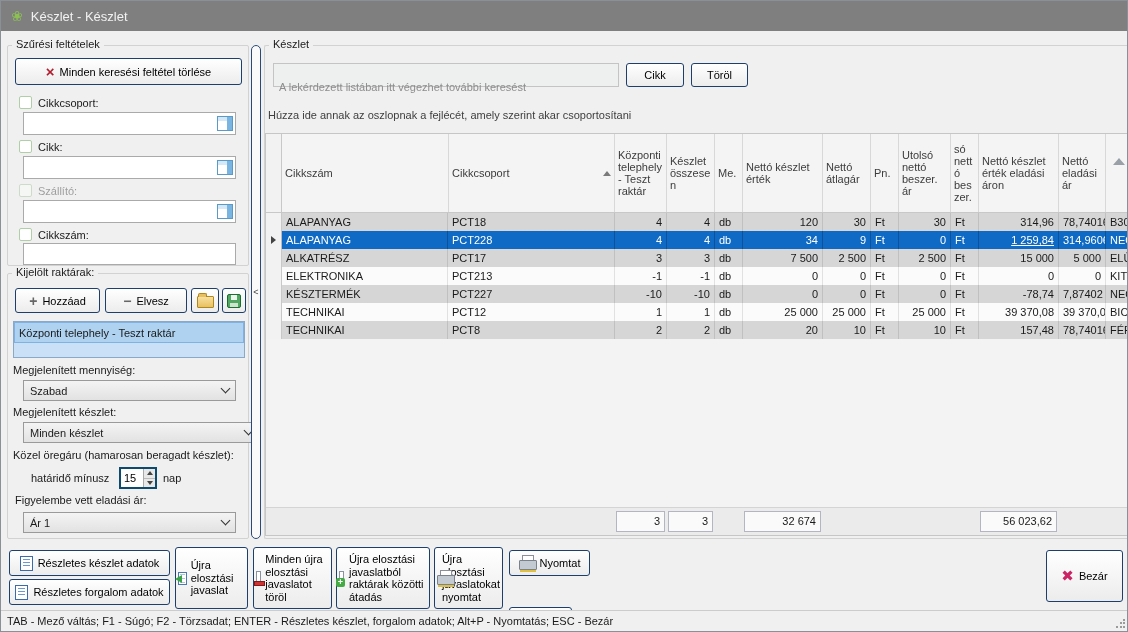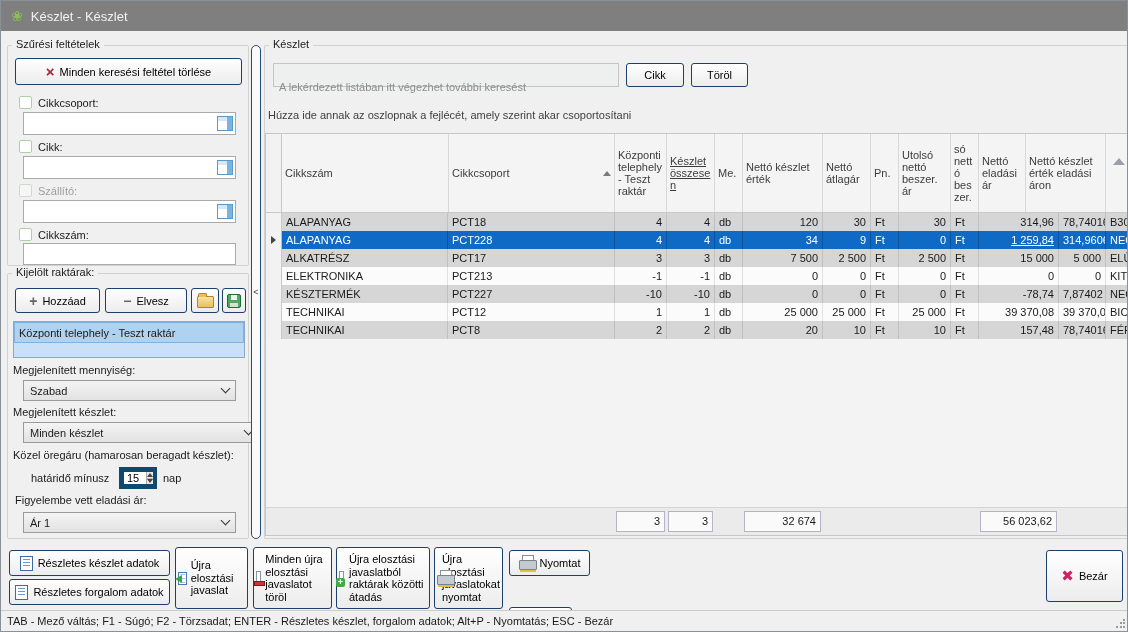--- a/index.html
+++ b/index.html
@@ -37,21 +37,21 @@
   
   .listbox { position:absolute; border:1px solid #8aa8c8; background:#c9e0f6; }
   .listbox .item { height:21px; line-height:20px; padding:0 4px; background:#aed2ef; border:1px solid #7fb2e0; }
 
   
   .select { position:absolute; height:21px; border:1px solid #9a9a9a; background:linear-gradient(#f4f4f4,#e2e2e2); display:flex; align-items:center; padding:0 6px; }
   .select .s-txt { flex:1; }
   .chev { width:7px; height:7px; border-right:1.6px solid #333; border-bottom:1.6px solid #333; transform:rotate(45deg); margin-top:-4px; }
 
   
-  .spin { position:absolute; border:5px solid #0c4a6e; background:#fff; display:flex; }
+  .spin { position:absolute; border:2px solid #0c4a6e; background:#fff; display:flex; }
   .spin input { width:22px; border:0; outline:none; font:inherit; padding:0 3px; }
   .spin .btns { width:14px; border-left:1px solid #aaa; display:flex; flex-direction:column; }
   .spin .sb { flex:1; background:#e8e8e8; display:flex; align-items:center; justify-content:center; }
   .spin .sb:first-child { border-bottom:1px solid #bbb; }
   .tri-up-s { width:0; height:0; border-left:3px solid transparent; border-right:3px solid transparent; border-bottom:4px solid #444; }
   .tri-dn-s { width:0; height:0; border-left:3px solid transparent; border-right:3px solid transparent; border-top:4px solid #444; }
 
   
   .splitter { position:absolute; left:250px; top:44px; width:10px; height:494px; border:1px solid #2a4a7a; border-radius:5px; background:#fafafa; display:flex; align-items:center; justify-content:center; font-size:9px; color:#444; }
 
@@ -241,29 +241,29 @@
 
 <div class="abs hint" style="left:267px;top:108px">Húzza ide annak az oszlopnak a fejlécét, amely szerint akar csoportosítani</div>
 
 <div id="grid-wrap">
   <div id="grid-table">
       <div class="g-hdr">
         <div class="g-hcell g-ind al-c" style="flex: 0 0 16px; width: 16px;"></div>
         <div class="g-hcell al-l" style="flex: 0 0 167px; width: 167px;">Cikkszám</div>
         <div class="g-hcell al-l" style="flex: 0 0 166px; width: 166px;">Cikkcsoport<div class="sort-up"></div></div>
         <div class="g-hcell al-l" style="flex: 0 0 52px; width: 52px;">Központi telephely - Teszt raktár</div>
-        <div class="g-hcell al-l" style="flex: 0 0 48px; width: 48px; text-decoration: underline;">Készlet összesen</div>
+        <div class="g-hcell al-l" style="flex: 0 0 48px; width: 48px;">Készlet összesen</div>
         <div class="g-hcell al-l" style="flex: 0 0 28px; width: 28px;">Me.</div>
         <div class="g-hcell al-l" style="flex: 0 0 80px; width: 80px;">Nettó készlet érték</div>
         <div class="g-hcell al-l" style="flex: 0 0 48px; width: 48px;">Nettó átlagár</div>
         <div class="g-hcell al-l" style="flex: 0 0 28px; width: 28px;">Pn.</div>
         <div class="g-hcell al-l" style="flex: 0 0 52px; width: 52px;">Utolsó nettó beszer. ár</div>
         <div class="g-hcell al-l" style="flex: 0 0 28px; width: 28px;">só nettó beszer.</div>
+        <div class="g-hcell al-l" style="flex: 0 0 80px; width: 80px;">Nettó készlet érték eladási áron</div>
         <div class="g-hcell al-l" style="flex: 0 0 47px; width: 47px;">Nettó eladási ár</div>
-        <div class="g-hcell al-l" style="flex: 0 0 80px; width: 80px;">Nettó készlet érték eladási áron</div>
         <div class="g-hcell al-l" style="flex: 0 0 34px; width: 34px;"></div>
       </div>
       <div class="g-body">
         <div class="g-row">
           <div class="g-cell g-ind al-c" style="flex: 0 0 16px; width: 16px;"></div>
           <div class="g-cell al-l" style="flex: 0 0 166px; width: 166px;">ALAPANYAG</div>
           <div class="g-cell al-l" style="flex: 0 0 167px; width: 167px;">PCT18</div>
           <div class="g-cell al-r" style="flex: 0 0 52px; width: 52px;">4</div>
           <div class="g-cell al-r" style="flex: 0 0 48px; width: 48px;">4</div>
           <div class="g-cell al-l" style="flex: 0 0 28px; width: 28px;">db</div>

